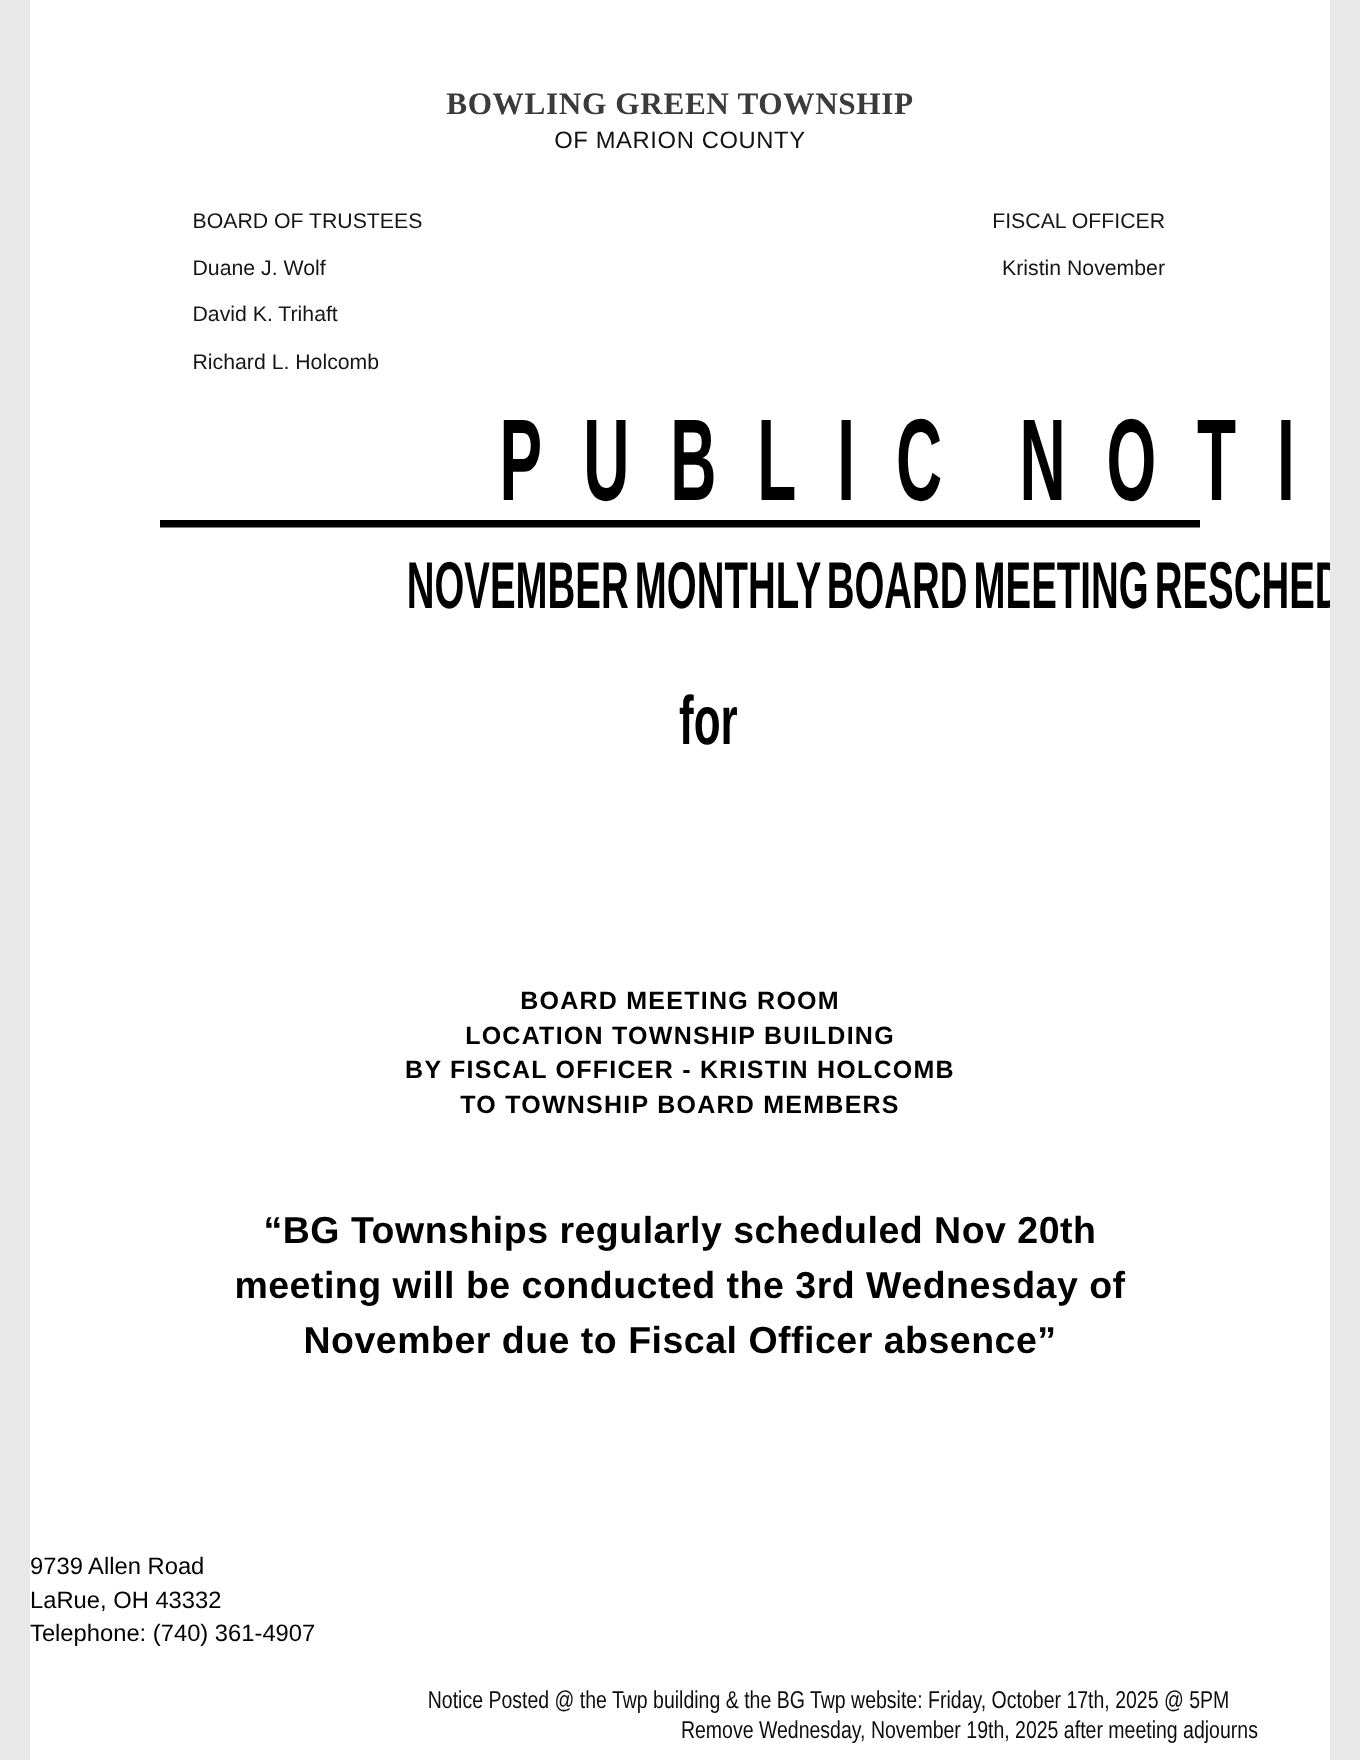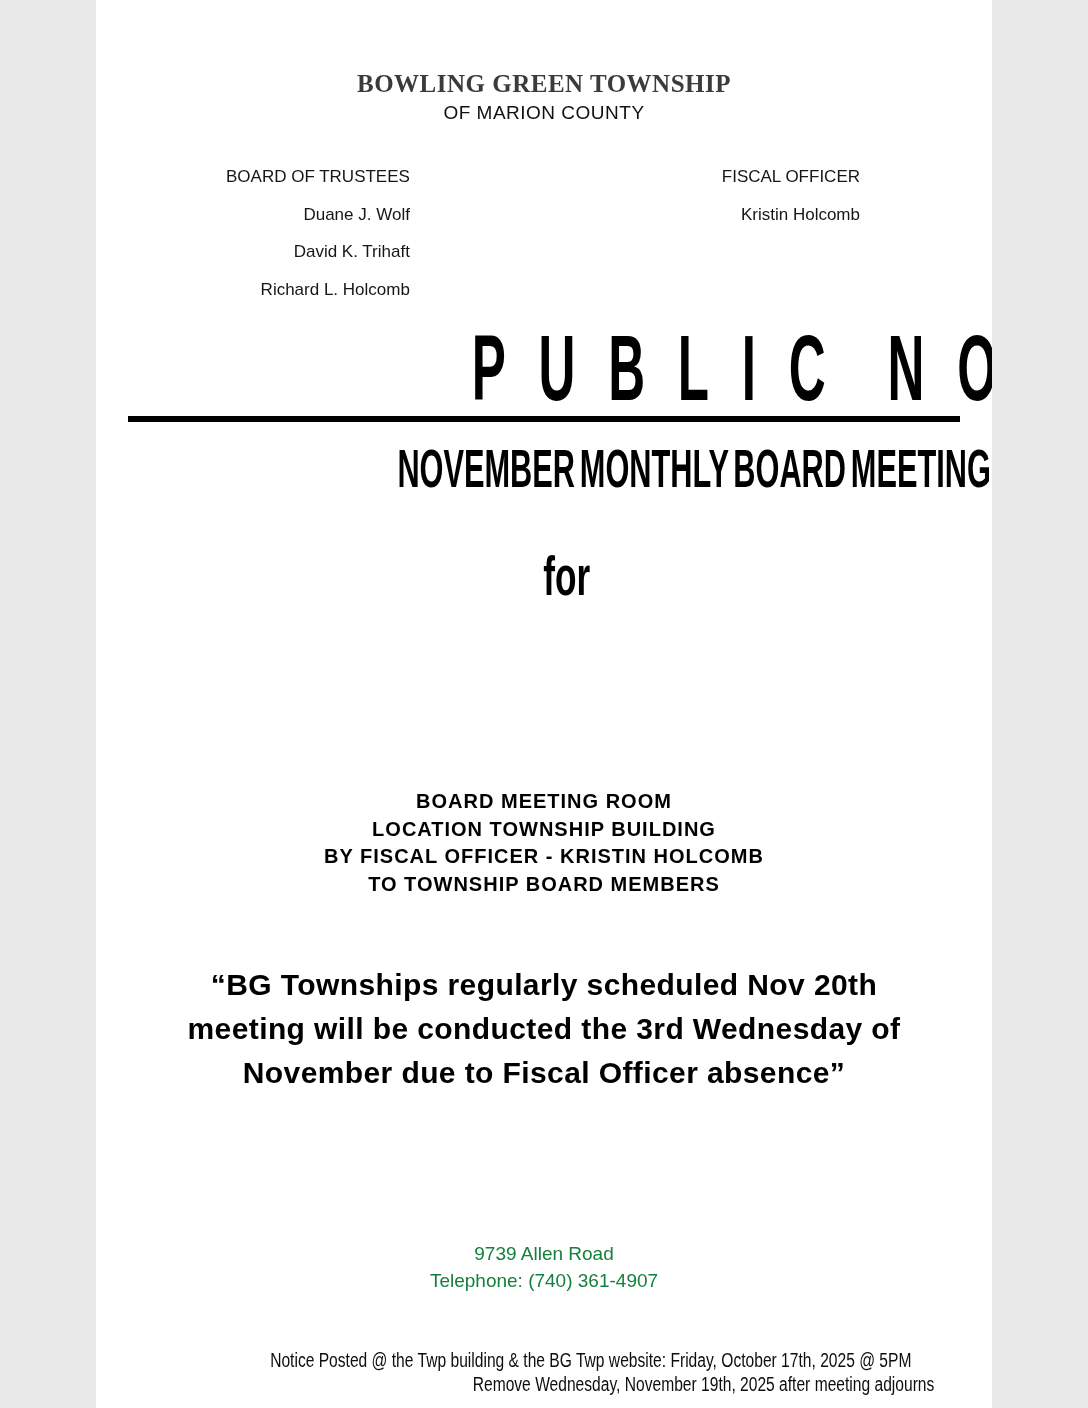--- a/index.html
+++ b/index.html
@@ -1,18 +1,18 @@
 <!DOCTYPE html>
 <html><head>
 <meta charset="utf-8">
 <style>
   html,body { margin:0; padding:0; background:#e8e8e8; }
   .page {
     position:relative;
-    width:896px; height:1408px;
+    width:1040px; height:1408px;
     margin:0 auto;
     background:#ffffff;
     font-family:"Liberation Sans", sans-serif;
     color:#161616;
     overflow:hidden;
   }
 
   
   .header { position:absolute; top:70px; left:0; right:0; text-align:center; }
   .township-title {
@@ -21,21 +21,21 @@
     color:#3b3b3b;
   }
   .county-subtitle { margin-top:4px; font-size:19px; letter-spacing:0.5px; color:#111111; }
 
   
   .officers {
     position:absolute; top:167px; left:130px; right:132px;
     display:flex; justify-content:space-between;
     font-size:17px; line-height:19px;
   }
-  .officers .col-left div, .officers .col-right div { margin-bottom:18.5px;text-align:right; }
+  .officers .col-left div, .officers .col-right div { margin-bottom:18.5px; }
   .col-right { text-align:right; }
 
   
   .impact {
     font-weight:700; color:#000;
     display:inline-block; white-space:nowrap;
     transform-origin:50% 50%;
     line-height:1;
   }
   .center-wrap { position:absolute; left:0; right:0; text-align:center; }
@@ -69,21 +69,21 @@
   
   .quote-block {
     position:absolute; top:963px; left:80px; right:80px;
     text-align:center; font-weight:700; color:#000;
     font-size:30px; letter-spacing:0.4px; line-height:44px;
   }
 
   
   .address-block {
     position:absolute; top:1240px; left:0; right:0;
-    text-align:center; font-size:19px; line-height:27px; color:#15803d;
+    text-align:left; font-size:19px; line-height:27px; color:#000000;
   }
 
   
   .footer-block {
     position:absolute; top:1349px; left:0; right:0;
     text-align:right; font-size:19.5px; line-height:23.5px; color:#0d0d0d;
   }
   .condensed { display:inline-block; transform:scaleX(0.8); transform-origin:50% 50%; white-space:nowrap; }
 </style>
 </head>
@@ -98,21 +98,21 @@
 
   <div class="officers">
     <div class="col-left">
       <div>BOARD OF TRUSTEES</div>
       <div>Duane J. Wolf</div>
       <div>David K. Trihaft</div>
       <div>Richard L. Holcomb</div>
     </div>
     <div class="col-right">
       <div>FISCAL OFFICER</div>
-      <div>Kristin Holcomb</div>
+      <div>Kristin November</div>
     </div>
   </div>
 
   <div class="center-wrap pn-title-wrap">
     <span class="impact pn-title">PUBLIC NOTICE</span>
     <div class="pn-underline"></div>
   </div>
 
   <div class="center-wrap pn-headline-wrap">
     <span class="impact pn-headline">NOVEMBER MONTHLY BOARD MEETING RESCHEDULED</span>
@@ -131,20 +131,21 @@
   </div>
 
   <div class="quote-block">
     <div>“BG Townships regularly scheduled Nov 20th</div>
     <div>meeting will be conducted the 3rd Wednesday of</div>
     <div>November due to Fiscal Officer absence”</div>
   </div>
 
   <div class="address-block">
     <div>9739 Allen Road</div>
+    <div>LaRue, OH 43332</div>
     <div>Telephone: (740) 361-4907</div>
   </div>
 
   <div class="footer-block">
     <div><span class="condensed">Notice Posted @ the Twp building &amp; the BG Twp website: Friday, October 17th, 2025 @ 5PM</span></div>
     <div><span class="condensed">Remove Wednesday, November 19th, 2025 after meeting adjourns</span></div>
   </div>
 
 </div>
 

